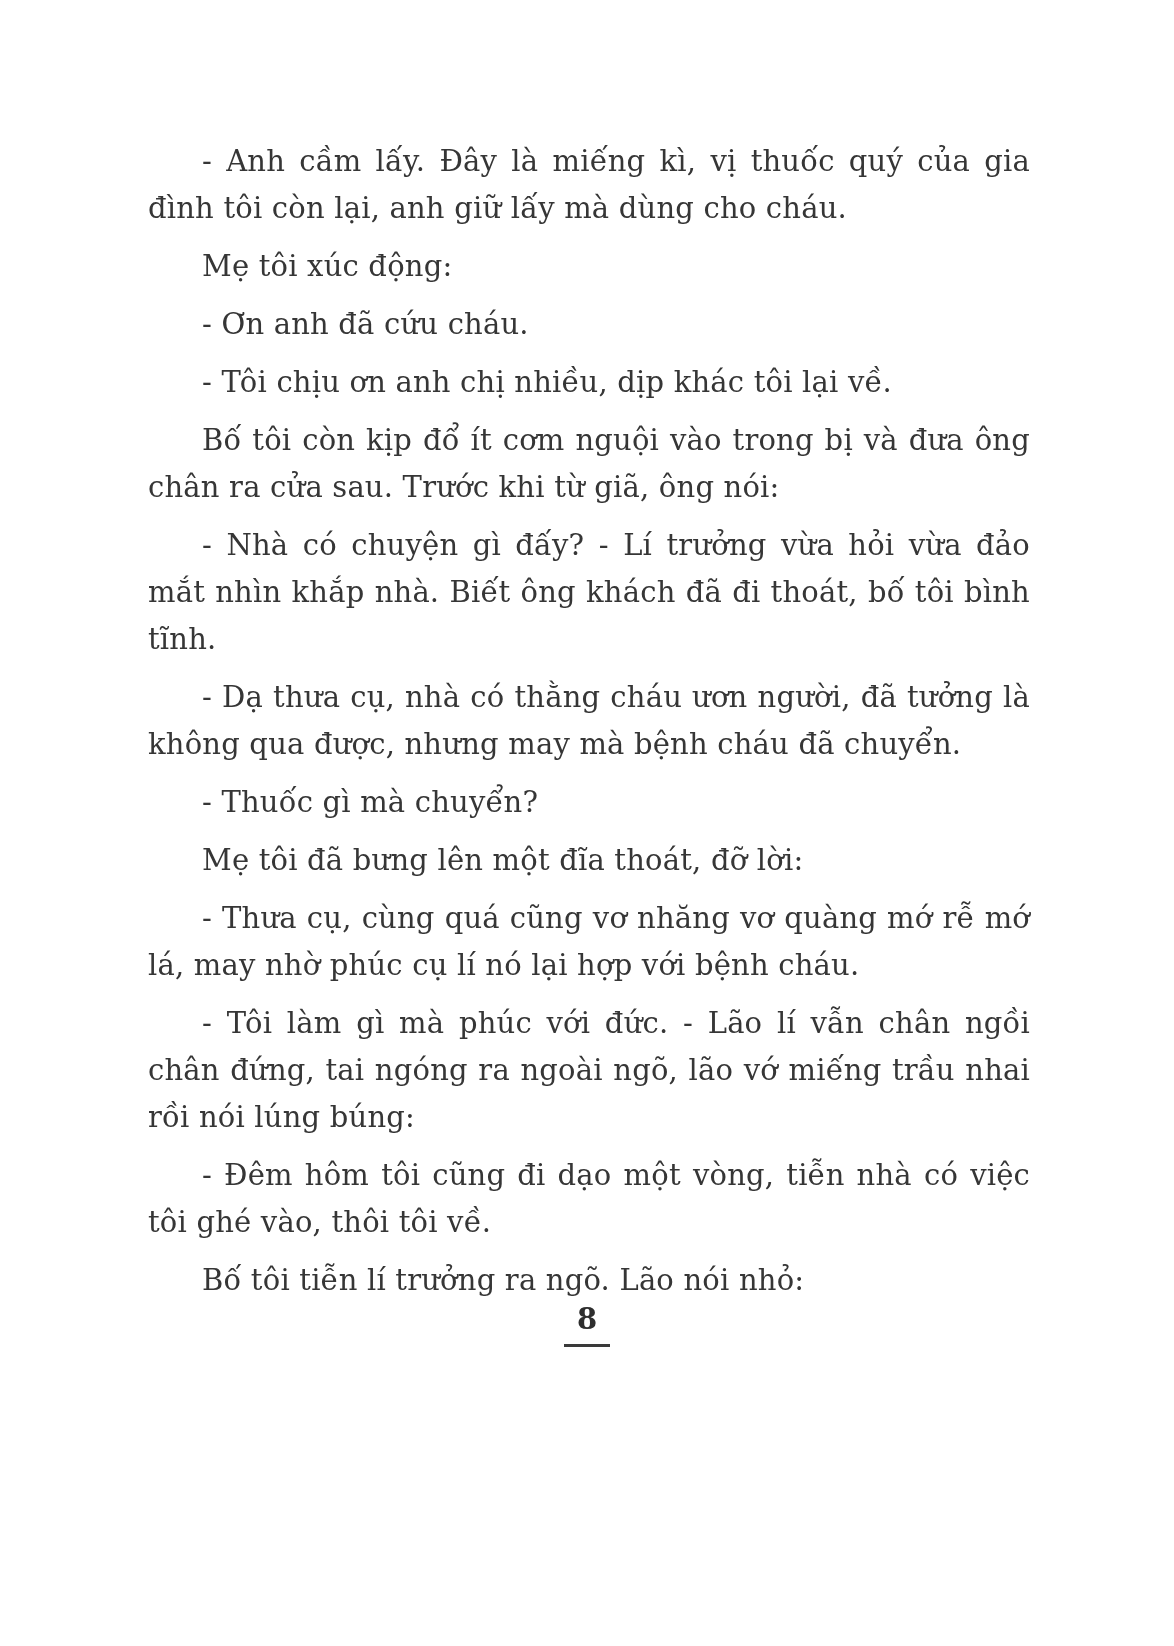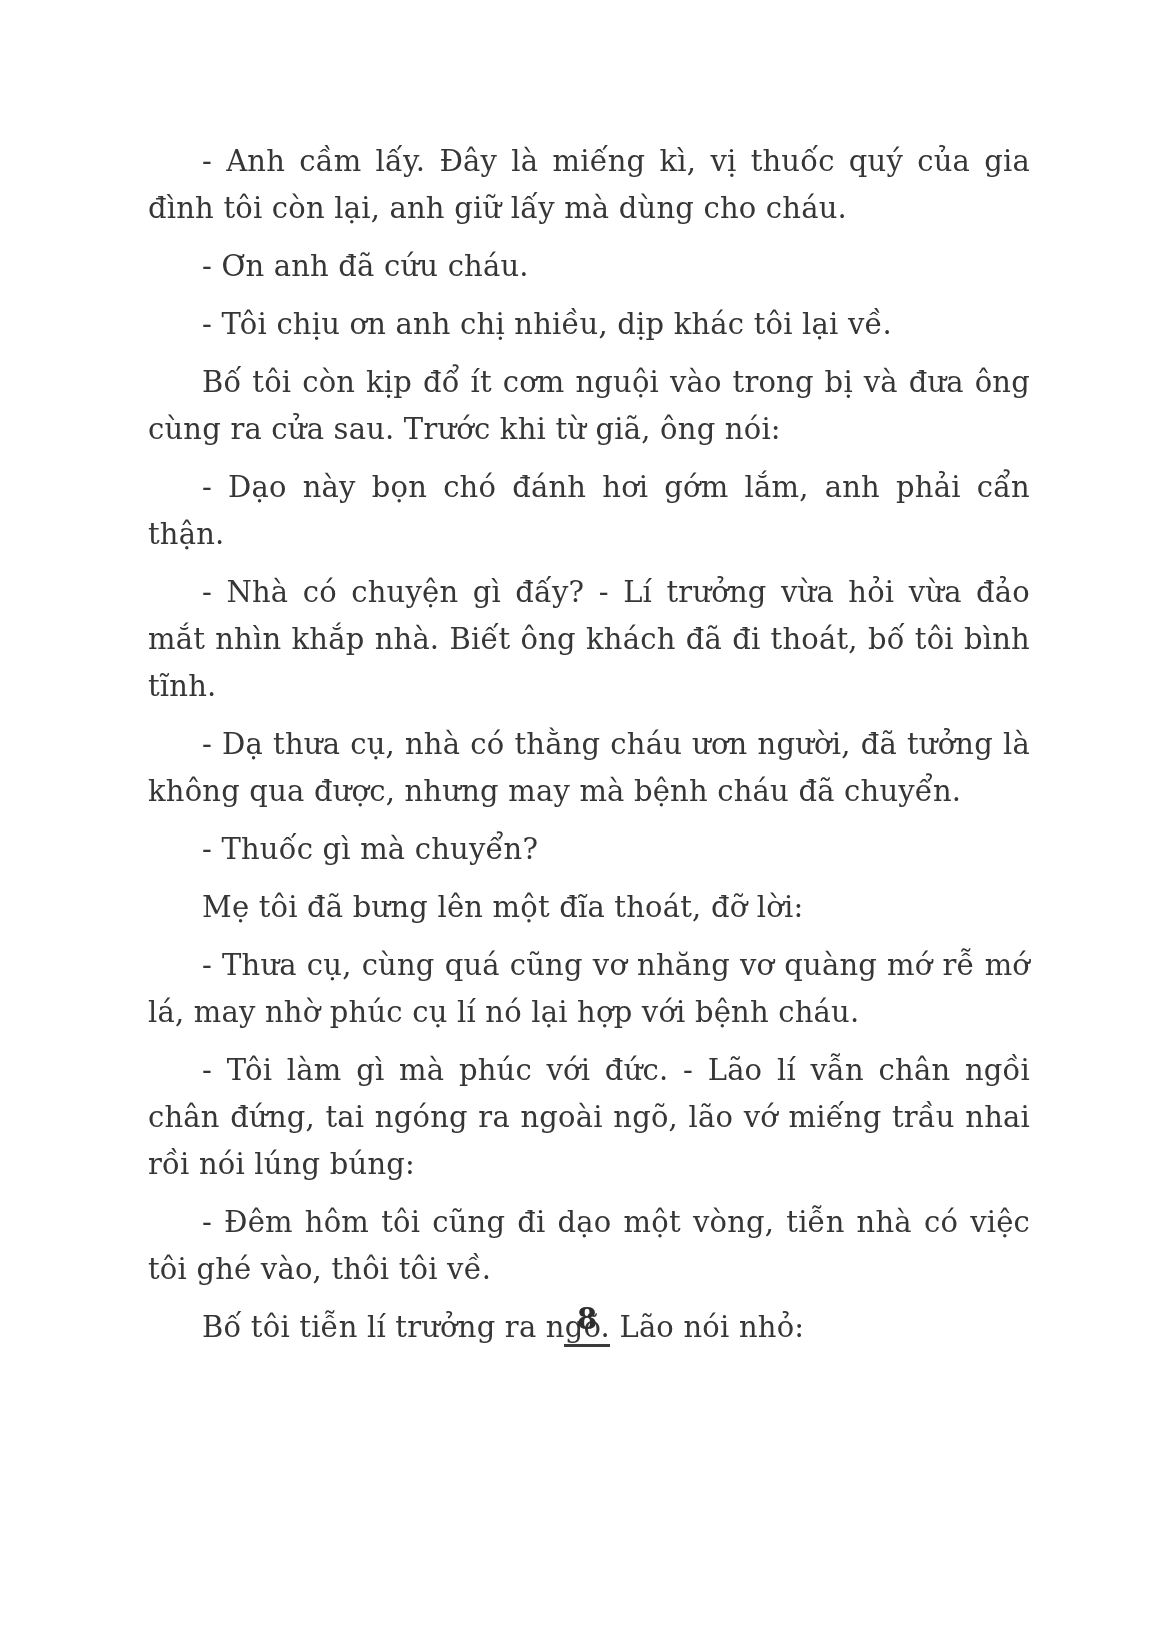--- a/index.html
+++ b/index.html
@@ -42,24 +42,24 @@
     padding-bottom: 8px;
     border-bottom: 3px solid #3a3a3a;
   }
 </style>
 </head>
 <body>
 
 <div class="page">
   <div class="body-text">
     <p>- Anh cầm lấy. Đây là miếng kì, vị thuốc quý của gia đình tôi còn lại, anh giữ lấy mà dùng cho cháu.</p>
+    <p>Mẹ tôi xúc động:</p>
     <p>- Ơn anh đã cứu cháu.</p>
     <p>- Tôi chịu ơn anh chị nhiều, dịp khác tôi lại về.</p>
-    <p>Bố tôi còn kịp đổ ít cơm nguội vào trong bị và đưa ông cùng ra cửa sau. Trước khi từ giã, ông nói:</p>
-    <p>- Dạo này bọn chó đánh hơi gớm lắm, anh phải cẩn thận.</p>
+    <p>Bố tôi còn kịp đổ ít cơm nguội vào trong bị và đưa ông chân ra cửa sau. Trước khi từ giã, ông nói:</p>
     <p>- Nhà có chuyện gì đấy? - Lí trưởng vừa hỏi vừa đảo mắt nhìn khắp nhà. Biết ông khách đã đi thoát, bố tôi bình tĩnh.</p>
     <p>- Dạ thưa cụ, nhà có thằng cháu ươn người, đã tưởng là không qua được, nhưng may mà bệnh cháu đã chuyển.</p>
     <p>- Thuốc gì mà chuyển?</p>
     <p>Mẹ tôi đã bưng lên một đĩa thoát, đỡ lời:</p>
     <p>- Thưa cụ, cùng quá cũng vơ nhăng vơ quàng mớ rễ mớ lá, may nhờ phúc cụ lí nó lại hợp với bệnh cháu.</p>
     <p>- Tôi làm gì mà phúc với đức. - Lão lí vẫn chân ngồi chân đứng, tai ngóng ra ngoài ngõ, lão vớ miếng trầu nhai rồi nói lúng búng:</p>
     <p>- Đêm hôm tôi cũng đi dạo một vòng, tiễn nhà có việc tôi ghé vào, thôi tôi về.</p>
     <p>Bố tôi tiễn lí trưởng ra ngõ. Lão nói nhỏ:</p>
   </div>
 

